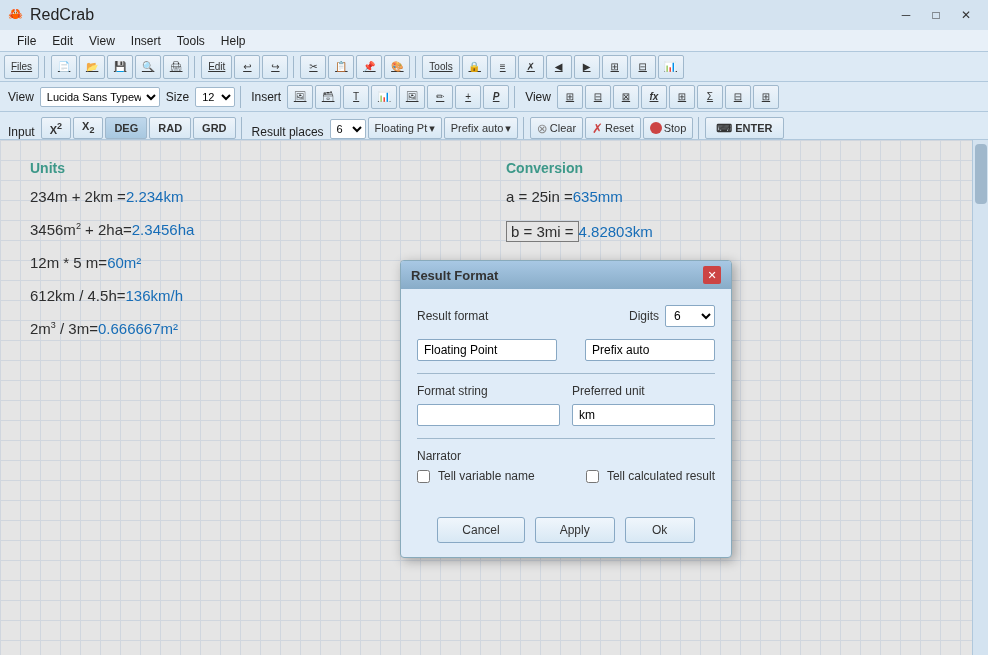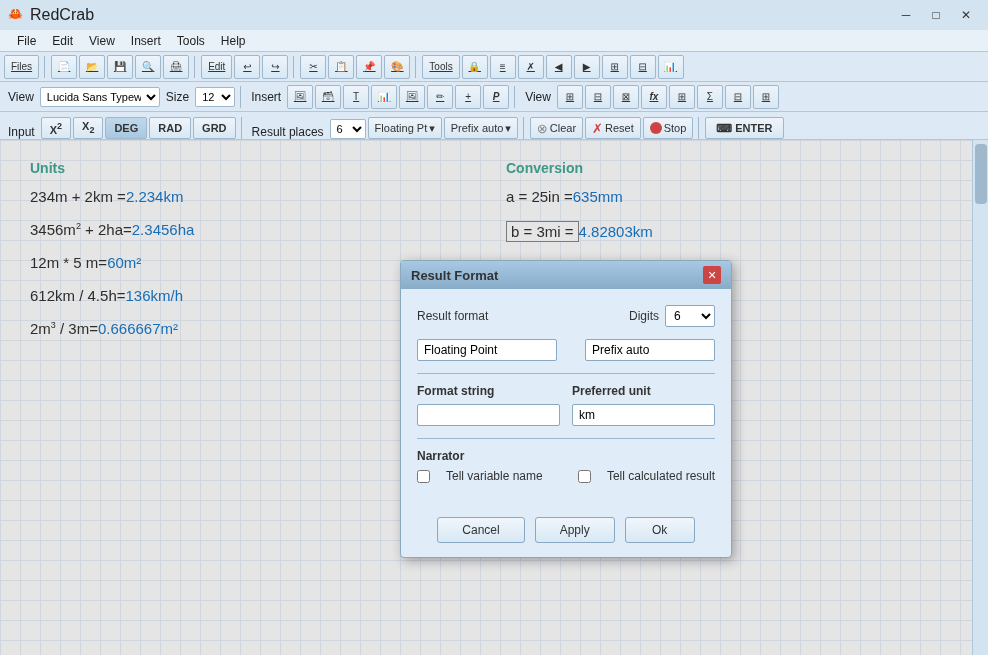--- a/index.html
+++ b/index.html
@@ -239,31 +239,31 @@
       background: white;
       padding: 2px 4px;
       font-size: 12px;
       border-radius: 2px;
       width: 50px;
     }
     .modal-section-label {
       font-size: 12px;
       color: #333;
       margin-bottom: 6px;
-      font-weight: bold;
+      font-weight: normal;
     }
     .modal-divider {
       border: none;
       border-top: 1px solid #a0b8cc;
       margin: 10px 0;
     }
     .modal-checkbox-row {
       display: flex;
       align-items: center;
-      gap: 16px;
+      gap: 8px;
       margin-bottom: 8px;
     }
     .modal-checkbox-label { font-size: 12px; color: #333; }
     .modal-footer {
       display: flex;
       justify-content: center;
       gap: 10px;
       padding: 10px 16px 14px;
     }
     .modal-btn {

